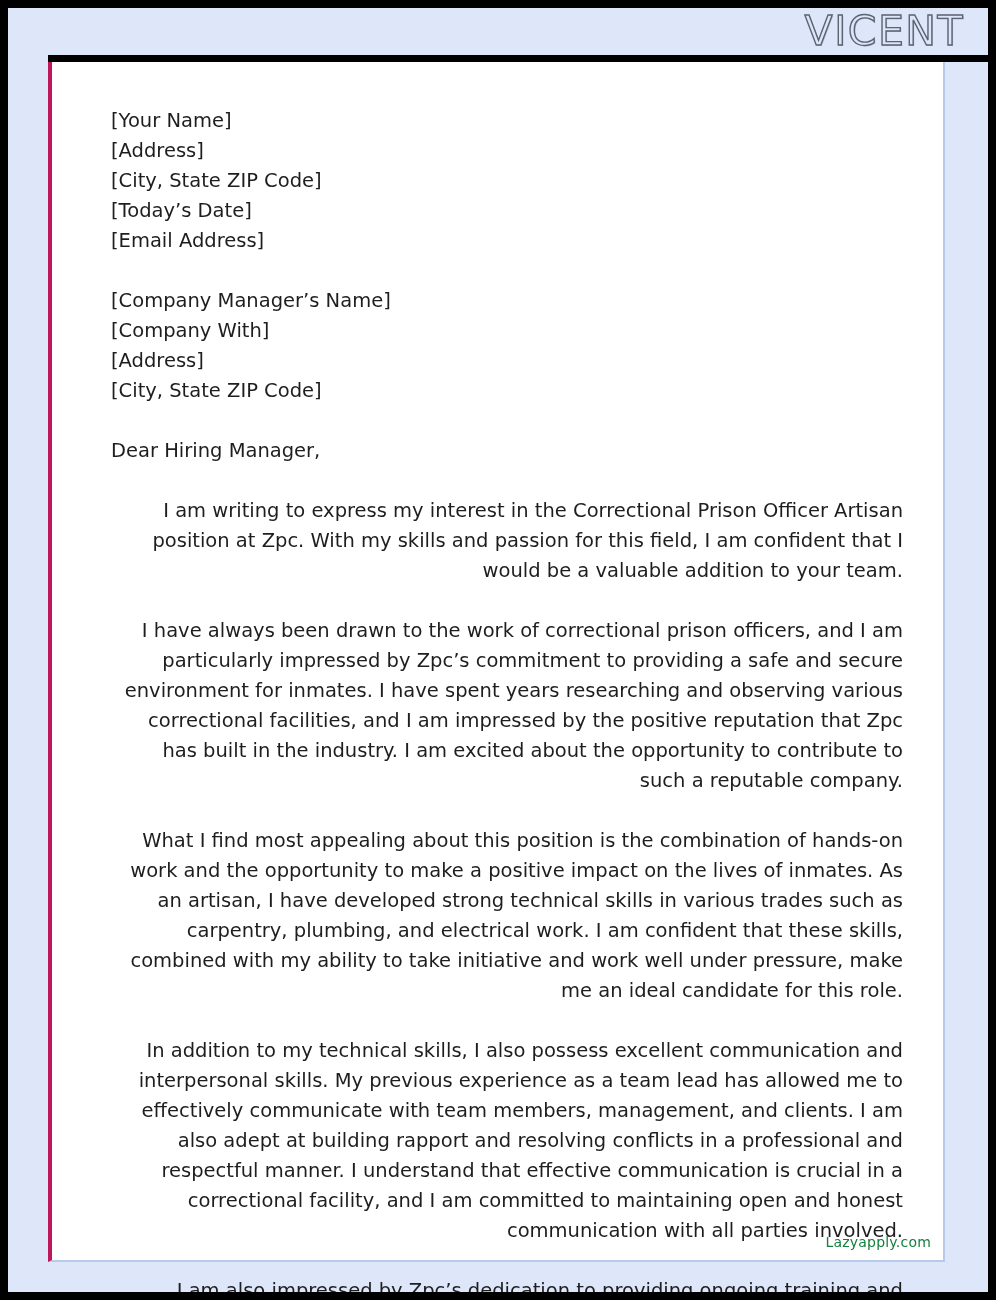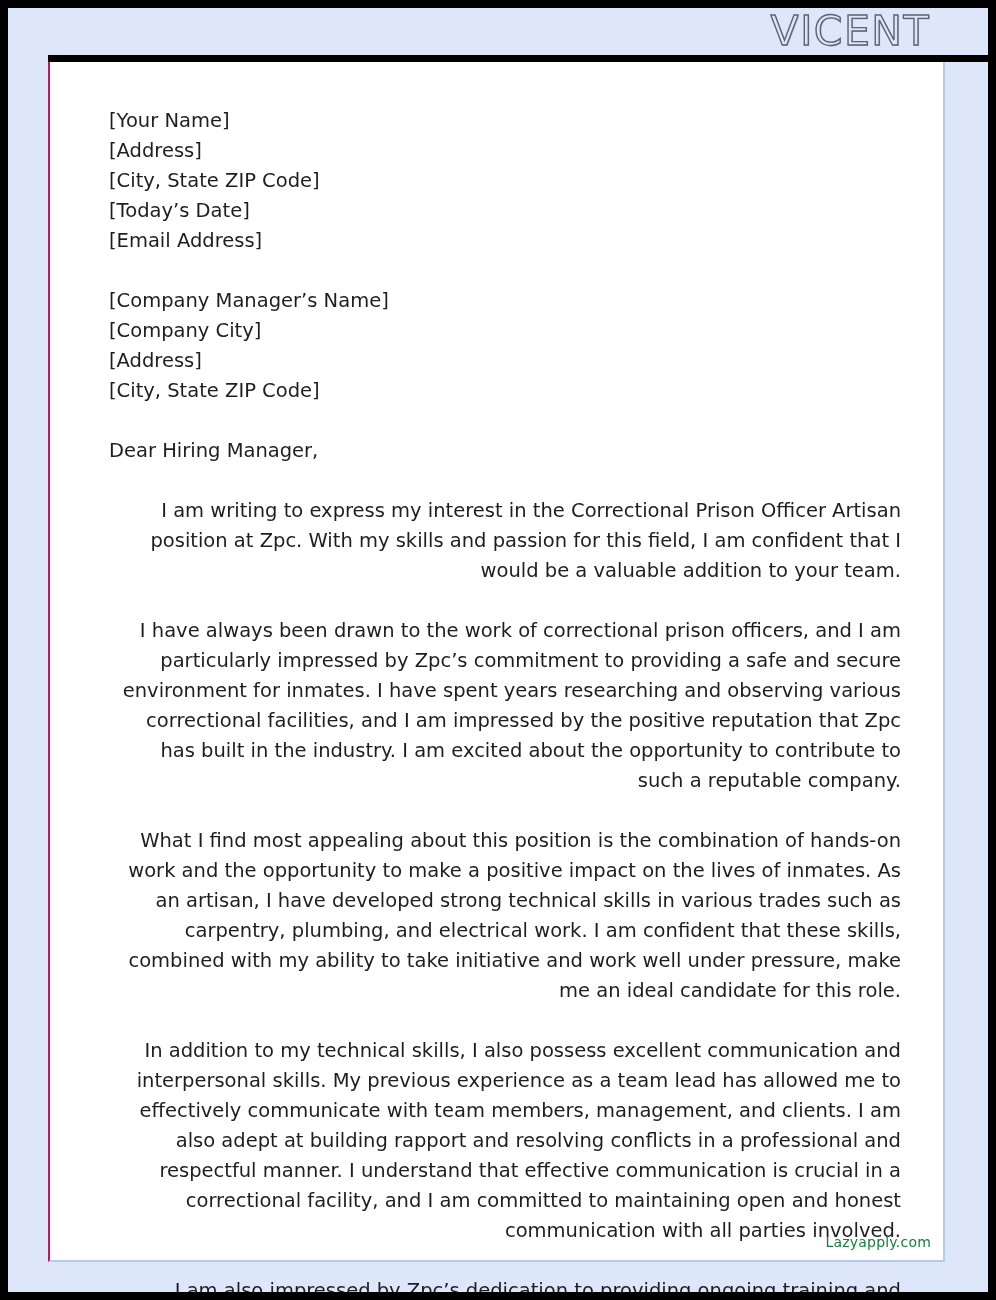--- a/index.html
+++ b/index.html
@@ -38,21 +38,21 @@
   
   #masthead {
     position: absolute;
     left: 0;
     top: 0;
     width: 980px;
     height: 47px;
     display: flex;
     align-items: center;
     justify-content: flex-end;
-    padding-right: 58px;
+    padding-right: 24px;
     box-sizing: border-box;
   }
   #brand-wordmark {
     font-family: "DejaVu Sans", sans-serif;
     font-size: 41px;
     font-weight: 400;
     letter-spacing: 1.5px;
     line-height: 1;
     color: #dde5f7;
     -webkit-text-stroke: 1.4px #5a6472;
@@ -73,21 +73,21 @@
   }
 
   
   #page {
     position: absolute;
     left: 40px;
     top: 54px;
     width: 897px;
     height: 1200px;
     background: #ffffff;
-    border-left: 2px solid #be185d;
+    border-left: 4px solid #be185d;
     border-right: 2px solid #b6cbec;
     border-bottom: 2px solid #b6cbec;
     box-sizing: border-box;
     overflow: visible;
   }
 
   
   #letter {
     position: absolute;
     left: 59px;
@@ -147,21 +147,21 @@
         <div class="addr-block">
           <span class="addr-line">[Your Name]</span>
           <span class="addr-line">[Address]</span>
           <span class="addr-line">[City, State ZIP Code]</span>
           <span class="addr-line">[Today’s Date]</span>
           <span class="addr-line">[Email Address]</span>
         </div>
 
         <div class="addr-block">
           <span class="addr-line">[Company Manager’s Name]</span>
-          <span class="addr-line">[Company City]</span>
+          <span class="addr-line">[Company With]</span>
           <span class="addr-line">[Address]</span>
           <span class="addr-line">[City, State ZIP Code]</span>
         </div>
 
         <p class="salutation">Dear Hiring Manager,</p>
 
         <p class="body-para">I am writing to express my interest in the Correctional Prison Officer Artisan position at Zpc. With my skills and passion for this field, I am confident that I would be a valuable addition to your team.</p>
         <p class="body-para">I have always been drawn to the work of correctional prison officers, and I am particularly impressed by Zpc’s commitment to providing a safe and secure environment for inmates. I have spent years researching and observing various correctional facilities, and I am impressed by the positive reputation that Zpc has built in the industry. I am excited about the opportunity to contribute to such a reputable company.</p>
         <p class="body-para">What I find most appealing about this position is the combination of hands-on work and the opportunity to make a positive impact on the lives of inmates. As an artisan, I have developed strong technical skills in various trades such as carpentry, plumbing, and electrical work. I am confident that these skills, combined with my ability to take initiative and work well under pressure, make me an ideal candidate for this role.</p>
         <p class="body-para">In addition to my technical skills, I also possess excellent communication and interpersonal skills. My previous experience as a team lead has allowed me to effectively communicate with team members, management, and clients. I am also adept at building rapport and resolving conflicts in a professional and respectful manner. I understand that effective communication is crucial in a correctional facility, and I am committed to maintaining open and honest communication with all parties involved.</p>

